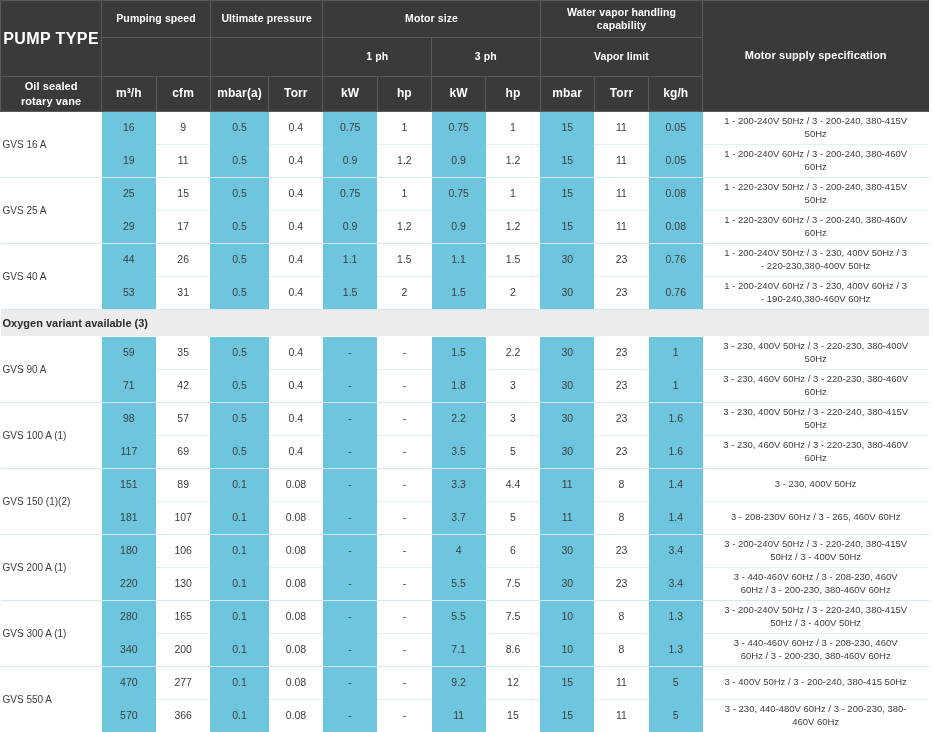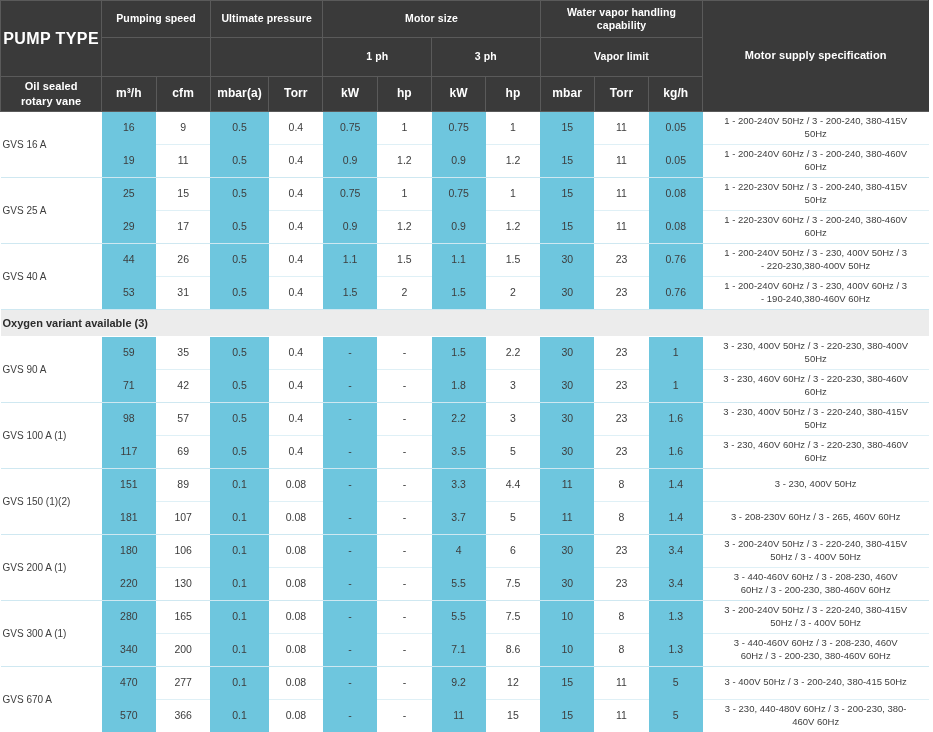--- a/index.html
+++ b/index.html
@@ -392,21 +392,21 @@
             <td class="c-blue">-</td>
             <td class="c-white">-</td>
             <td class="c-blue">7.1</td>
             <td class="c-white">8.6</td>
             <td class="c-blue">10</td>
             <td class="c-white">8</td>
             <td class="c-blue">1.3</td>
             <td class="supply">3 - 440-460V 60Hz / 3 - 208-230, 460V 60Hz / 3 - 200-230, 380-460V 60Hz</td>
           </tr>
           <tr class="sub-a">
-            <td class="pumptype rowspan2" rowspan="2">GVS 670 A</td>
+            <td class="pumptype rowspan2" rowspan="2">GVS 550 A</td>
             <td class="c-blue">470</td>
             <td class="c-white">277</td>
             <td class="c-blue">0.1</td>
             <td class="c-white">0.08</td>
             <td class="c-blue">-</td>
             <td class="c-white">-</td>
             <td class="c-blue">9.2</td>
             <td class="c-white">12</td>
             <td class="c-blue">15</td>
             <td class="c-white">11</td>

